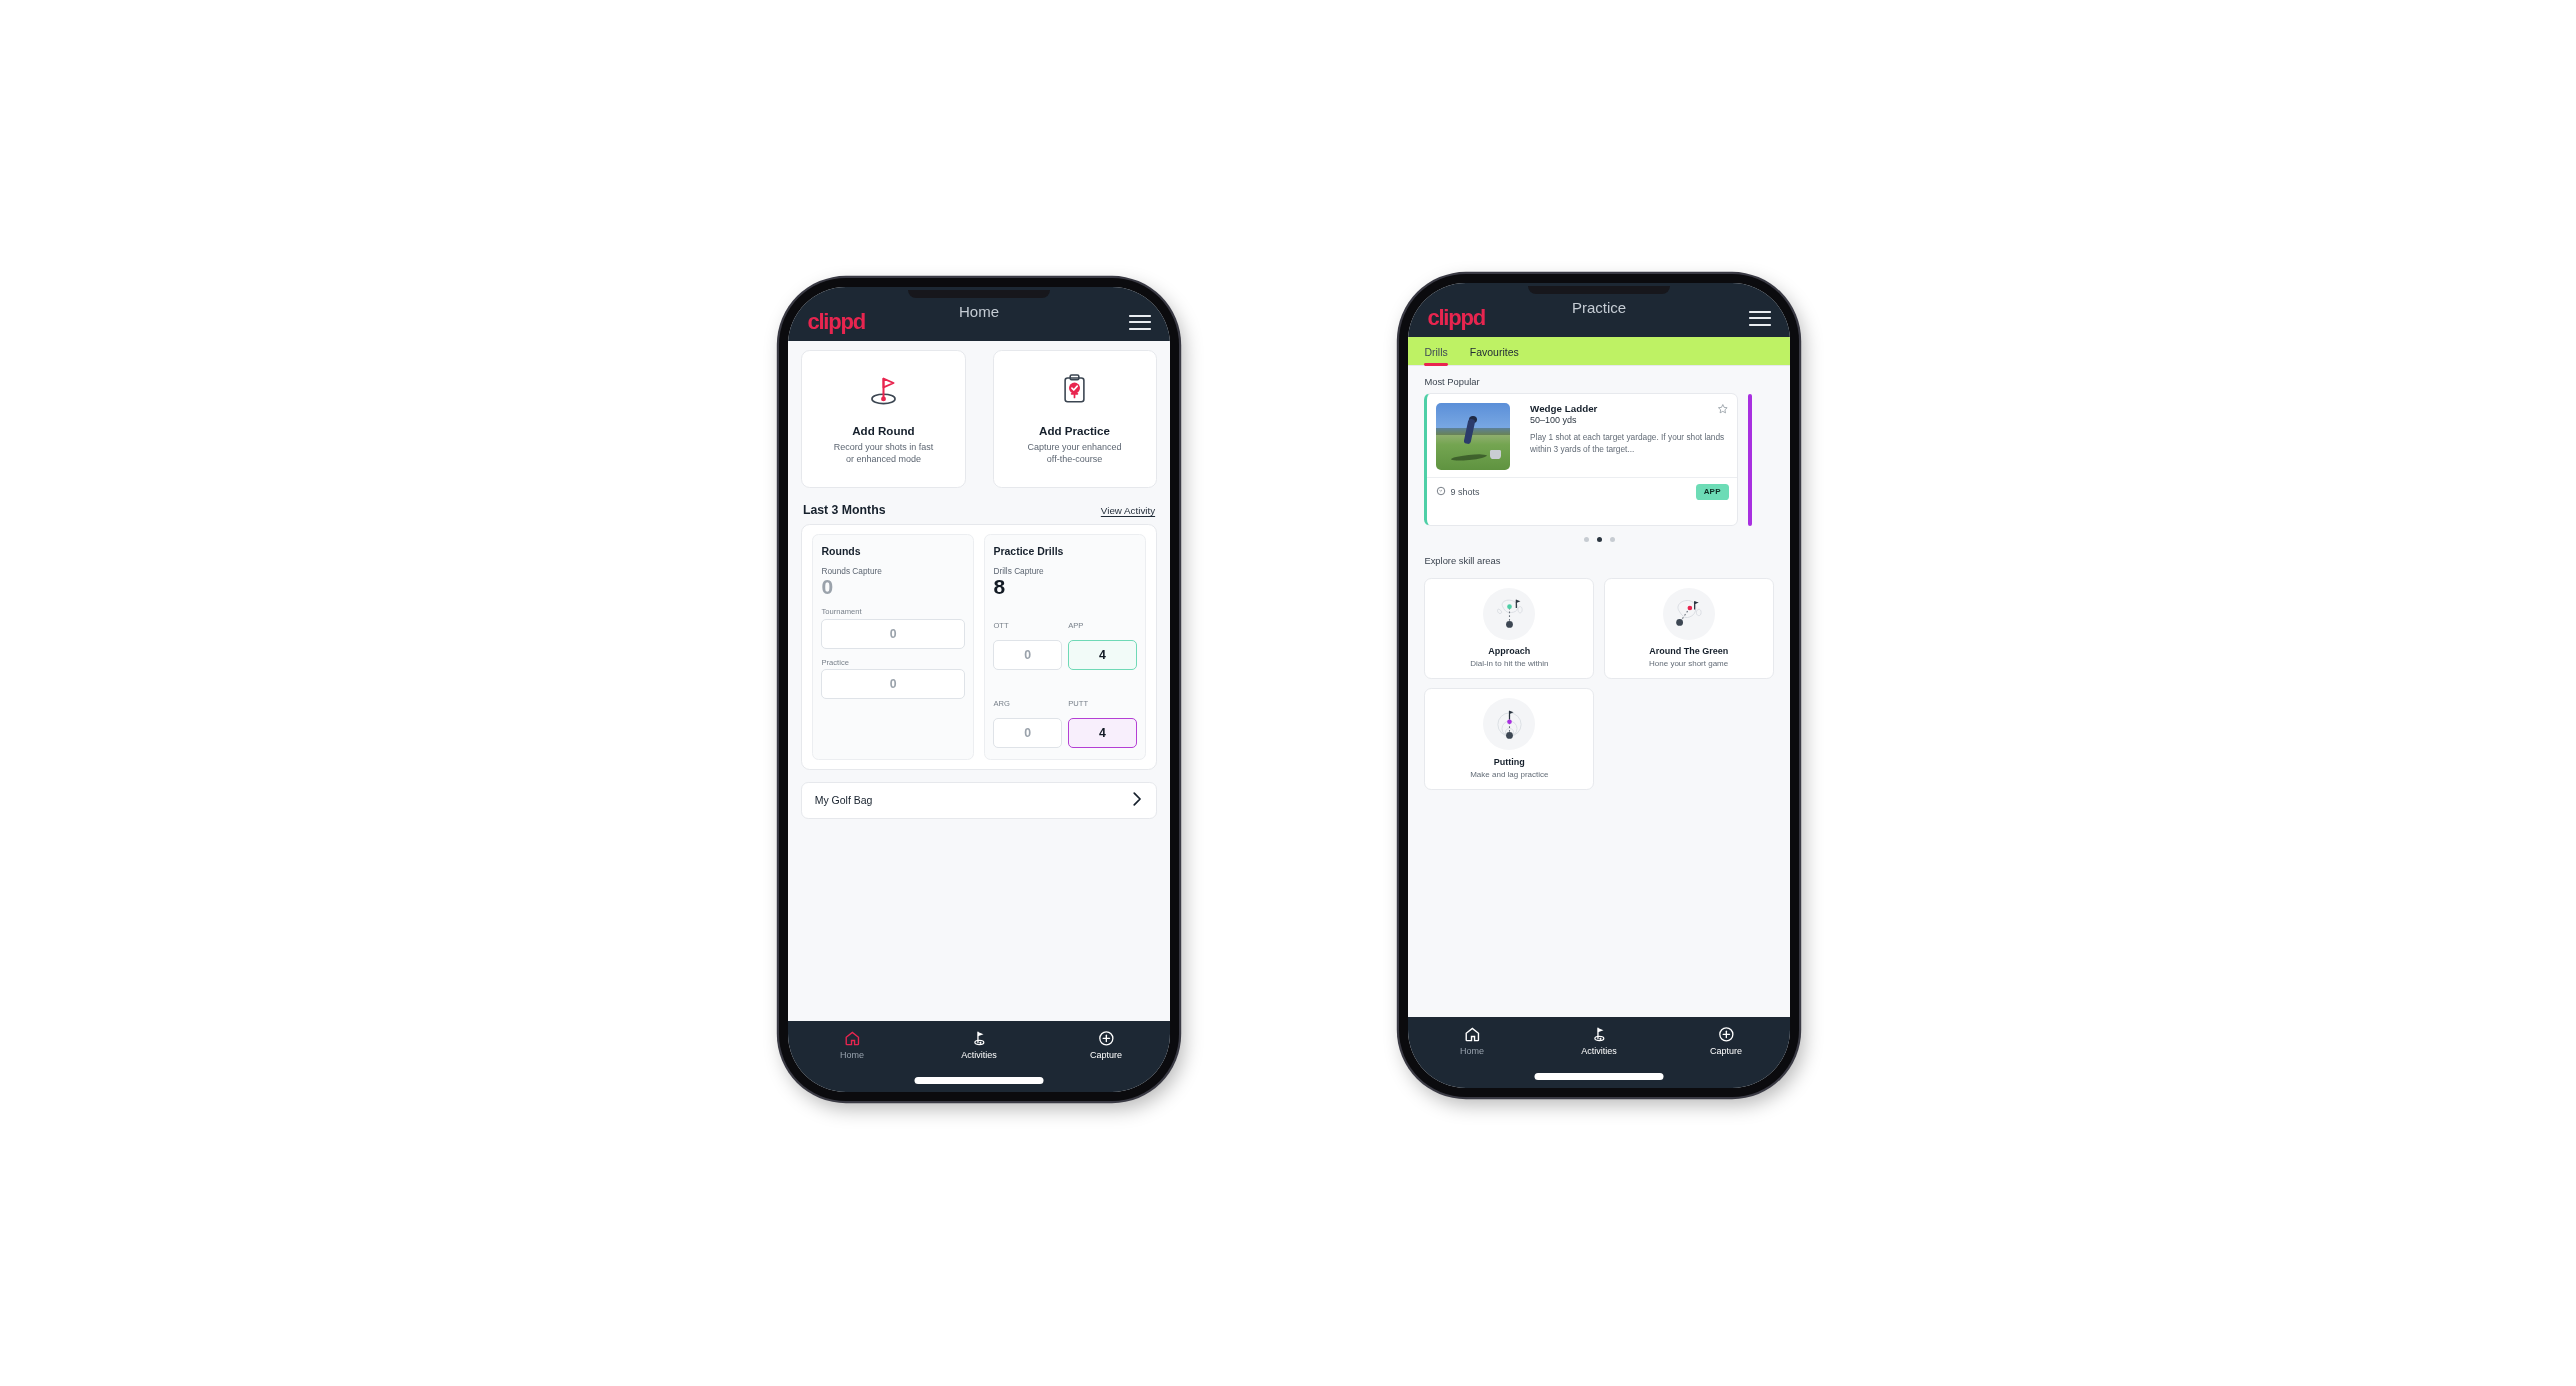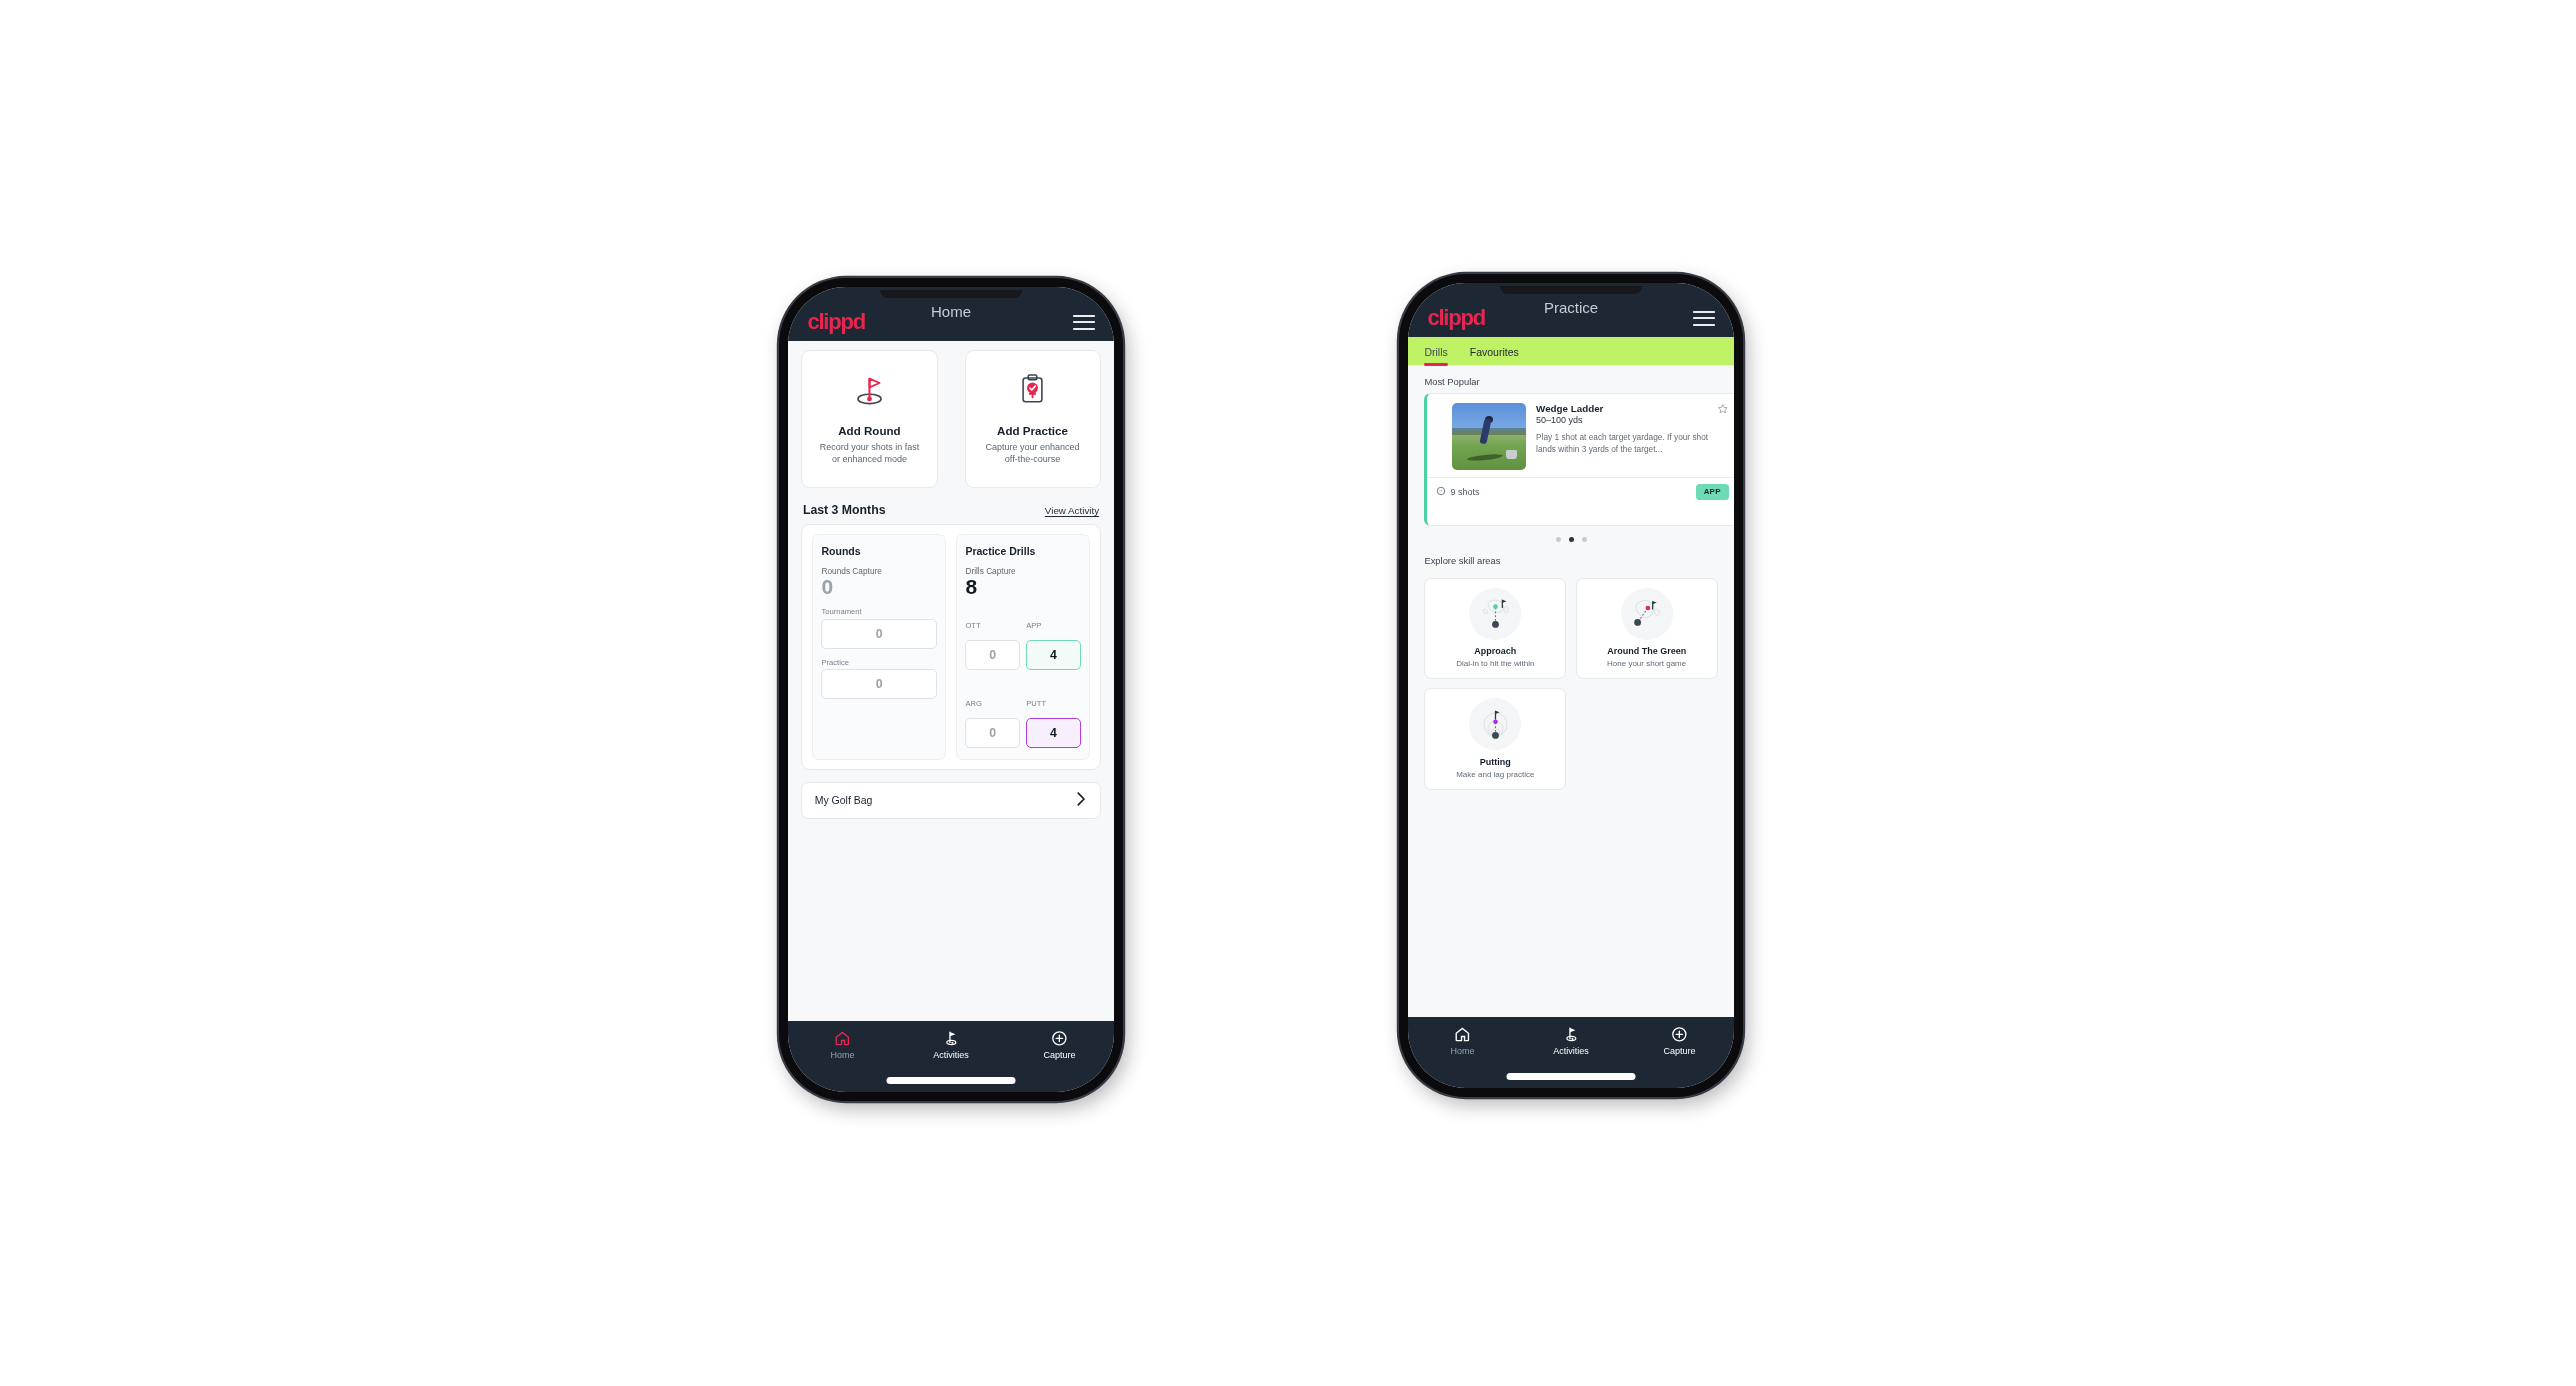--- a/index.html
+++ b/index.html
@@ -7,21 +7,21 @@
     width: 2576px; height: 1386px;
     background: #ffffff;
     font-family: "Liberation Sans", sans-serif;
     overflow: hidden;
   }
   .stage { position: relative; width: 2576px; height: 1386px; }
 
   
   .phone {
     position: absolute;
-    width: 344px; height: 823px;
+    width: 400px; height: 823px;
     background: #0b0b0e;
     border-radius: 67px;
     padding: 9.4px;
     box-shadow: 0 0 0 2.2px #3a3a44, 4.3px 7.2px 19px rgba(0,0,0,.28);
   }
   #phone-home { left: 779px; top: 278px; }
   #phone-practice { left: 1399px; top: 274px; }
 
   .screen {
     position: relative;
@@ -209,21 +209,21 @@
     overflow: hidden;
   }
   .drill-card {
     width: 314px; flex: 0 0 auto;
     background: #ffffff;
     border: 0.7px solid #e7e9ed;
     border-left: 3.6px solid #4ecfa6;
     border-radius: 6.5px;
     overflow: hidden;
   }
-  .drill-top { display: flex; gap: 10px; padding: 8.7px 8.7px 7.2px 8.7px; margin-left: 16px; }
+  .drill-top { display: flex; gap: 20px; padding: 8.7px 8.7px 7.2px 8.7px; }
   .drill-thumb {
     width: 74px; height: 67px; border-radius: 5px; flex: 0 0 auto;
     background: linear-gradient(#5b8fd8 0%, #79a8e3 38%, #8fae6e 48%, #74a551 62%, #5f9340 100%);
     position: relative; overflow: hidden;
   }
   .thumb-golfer {
     position: absolute; left: 40%; top: 24%;
     width: 7.2px; height: 24.6px; background: #2b3b6b;
     border-radius: 2.9px; transform: rotate(12deg);
   }

